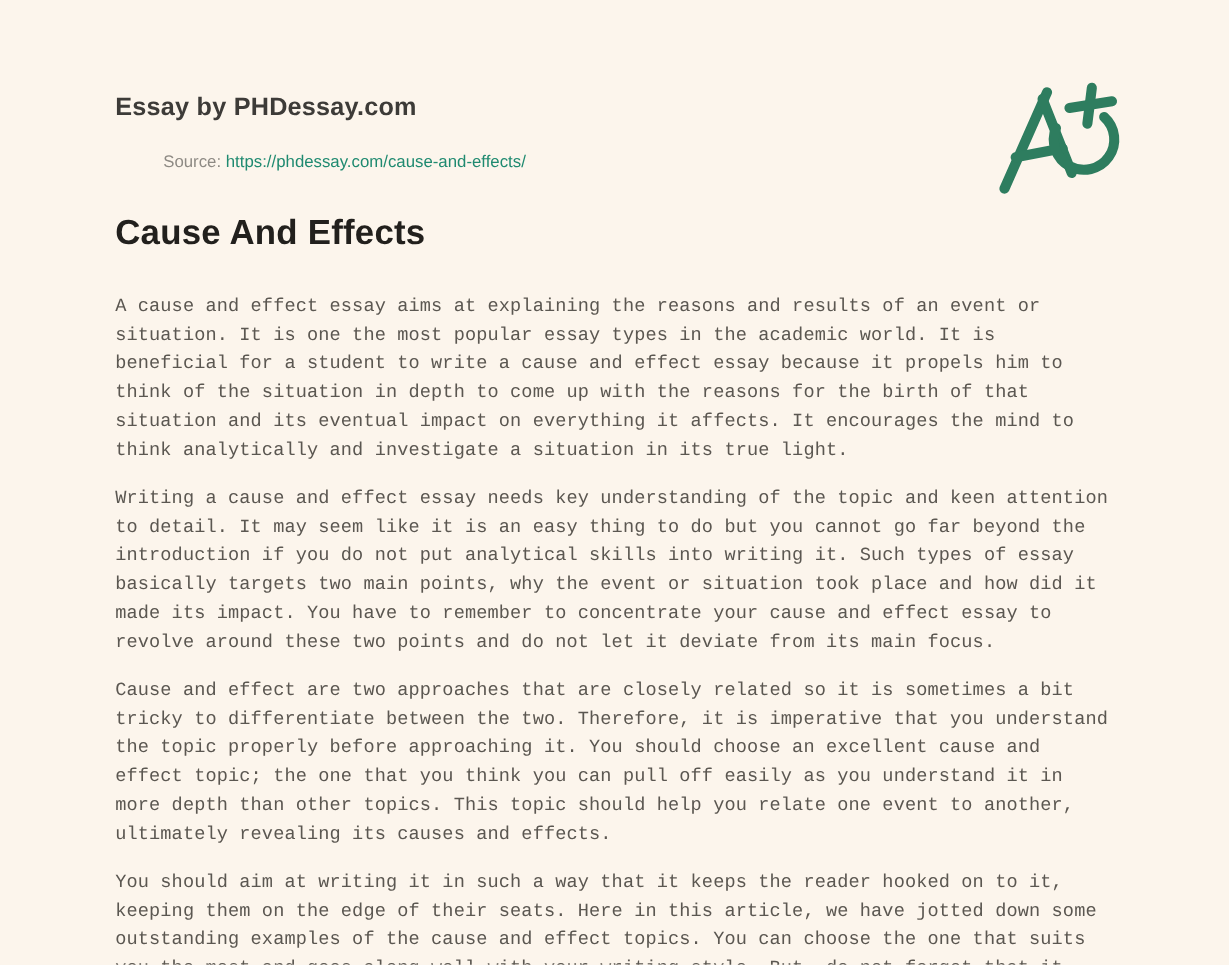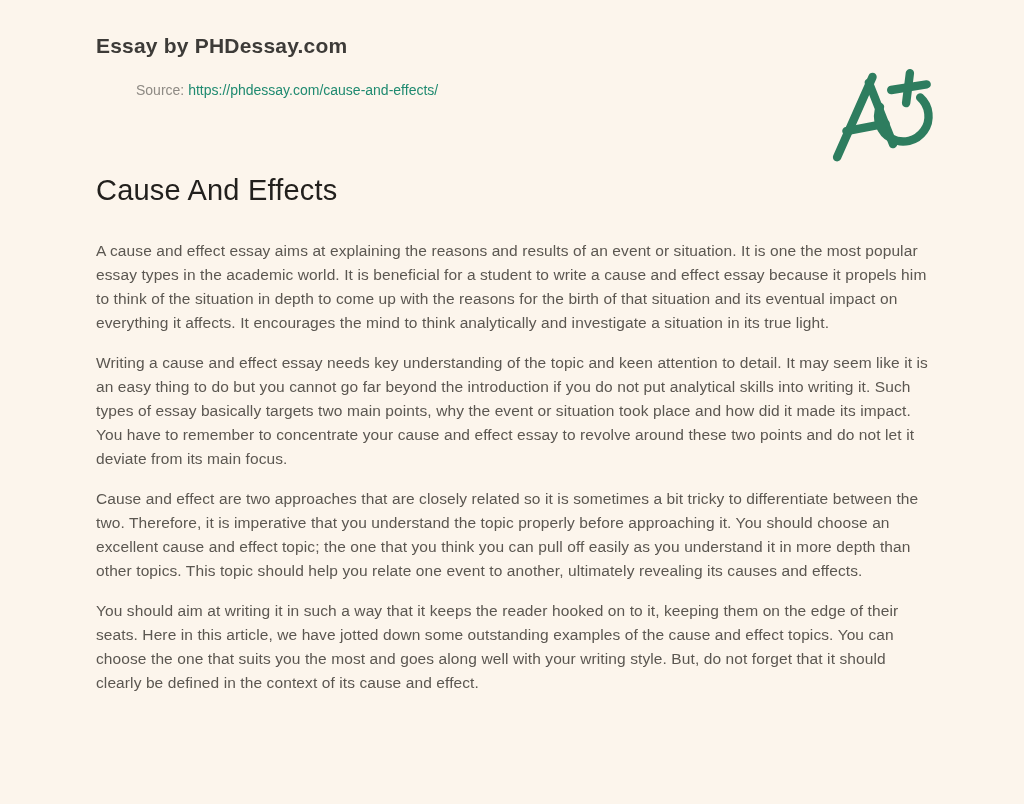--- a/index.html
+++ b/index.html
@@ -7,21 +7,21 @@
     width: 1024px;
     height: 804px;
     background: #fcf5ec;
     font-family: "Liberation Sans", sans-serif;
     overflow: hidden;
   }
   .page {
     position: relative;
     width: 1024px;
     height: 804px;
-    padding: 34px 96px 0 96px;
+    padding: 78px 96px 0 96px;
   }
   .header-title {
     font-size: 21px;
     font-weight: 700;
     color: #3d3b38;
     letter-spacing: 0.2px;
   }
   .source-line {
     margin-top: 24px;
     font-size: 14px;
@@ -35,36 +35,37 @@
   }
   .logo {
     position: absolute;
     top: 62px;
     right: 88px;
     width: 112px;
     height: 112px;
     color: #2e7d5f;
   }
   .article-title {
-    margin-top: 76px;
+    margin-top: 36px;
     font-size: 29px;
-    font-weight: 400;
+    font-weight: 700;
     color: #22201d;
     letter-spacing: 0.2px;
   }
   .article-body {
     margin-top: 32px;
     width: 832px;
   }
   .article-body p {
     font-size: 15.5px;
     line-height: 24px;
     color: #5b5751;
     margin-bottom: 16px;
     letter-spacing: 0.1px;
+    font-family: Liberation Mono, monospace;
   }
 </style>
 </head>
 <body>
 
 <div class="page">
 
   <div class="header-title">Essay by PHDessay.com</div>
 
   <div class="source-line">

